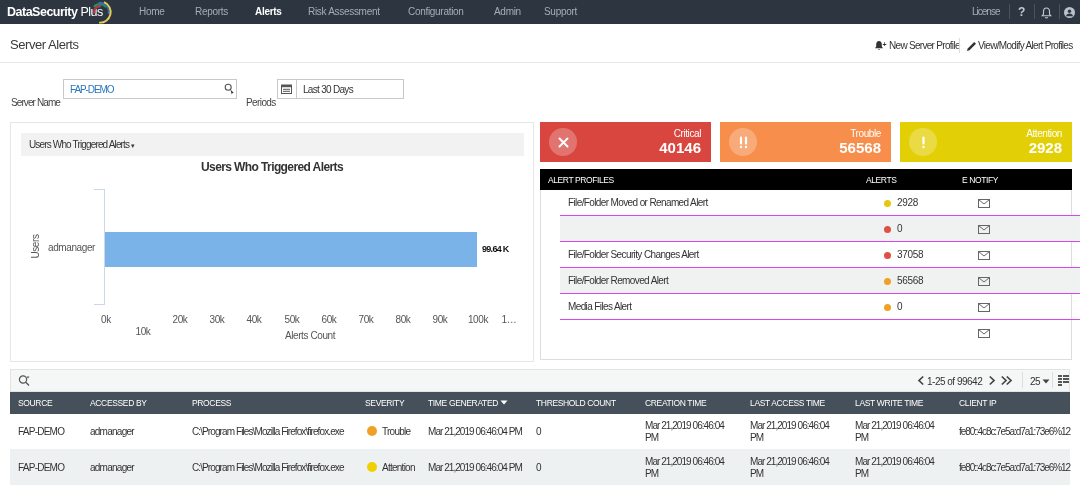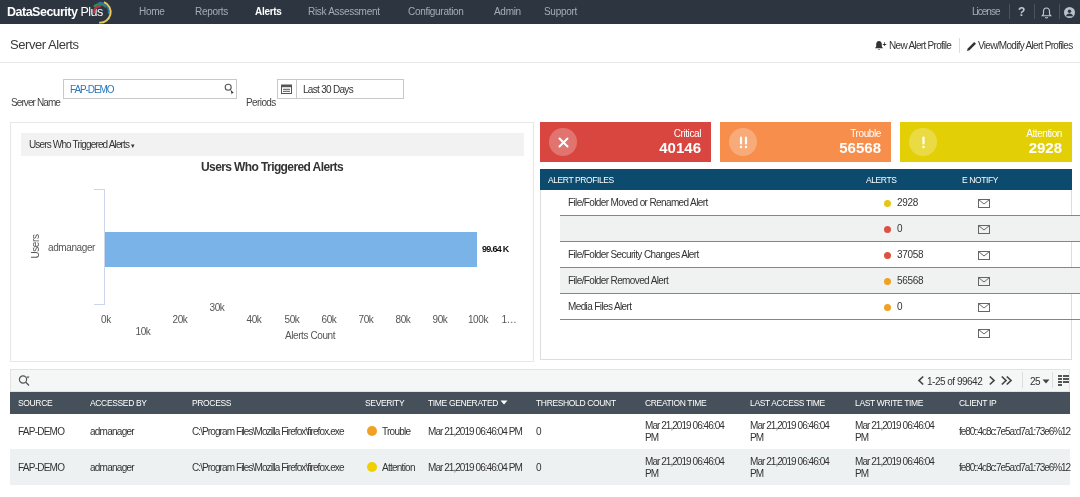--- a/index.html
+++ b/index.html
@@ -29,21 +29,21 @@
   #bar { left:105px; top:232px; width:372px; height:35px; background:#7ab3e8; }
   .clab { position:absolute; font-size:10px; letter-spacing:-0.4px; color:#555; white-space:nowrap; }
 
   
   .rcard { position:absolute; top:122px; width:171px; height:40px; color:#fff; }
   .rcircle { position:absolute; left:9px; top:6px; width:28px; height:28px; border-radius:50%; background:rgba(255,255,255,0.25); text-align:center; line-height:28px; font-weight:bold; font-size:13px; }
   .rlabel { position:absolute; right:10px; top:6px; font-size:10px; letter-spacing:-0.4px; }
   .rnum { position:absolute; right:10px; top:17px; font-size:15px; font-weight:bold; }
 
   
-  .thdark { background:#0c4a6e; color:#fff; }
+  .thdark { background:#000000; color:#fff; }
   #ptable { left:540px; top:169px; width:532px; height:191px; border:1px solid #ddd; border-top:none; background:#fff; }
   .prow { position:absolute; left:560px; width:532px; height:26px; font-size:10px; color:#333; line-height:26px; z-index:3; border-bottom:1px solid #d946ef; }
   .pname { position:absolute; left:8px; letter-spacing:-0.62px; white-space:nowrap; }
   .pcount { position:absolute; left:337px; letter-spacing:-0.3px; }
   .dot { position:absolute; border-radius:50%; }
 
   
   #toolbar { left:10px; top:369px; width:1060px; height:23px; background:#f5f6f6; border:1px solid #e3e3e3; }
   #btHead { left:10px; top:392px; width:1060px; height:22px; background:#46505b; }
   .bth { position:absolute; top:392px; height:22px; line-height:22px; color:#fff; font-size:8.5px; letter-spacing:-0.35px; white-space:nowrap; }
@@ -87,21 +87,21 @@
     <path d="M2 9.3 A 3.6 3.6 0 0 1 9 9.3 Z" fill="#2d3640"></path>
   </svg>
 
   <div class="abs" id="title">Server Alerts</div>
   <div class="abs" style="left:0; top:62px; width:1080px; height:1px; background:#e8e8e8;"></div>
   <svg class="abs" style="left:874px; top:40px;" width="13" height="12" viewBox="0 0 13 12">
     <path d="M5 1 C3.2 1 2.2 2.3 2.2 4.2 L2.2 6.5 L1 8.3 L9 8.3 L7.8 6.5 L7.8 4.2 C7.8 2.3 6.8 1 5 1 Z" fill="#333"></path>
     <path d="M3.9 9.2 A 1.2 1.2 0 0 0 6.1 9.2" fill="#333"></path>
     <text x="8.6" y="7.4" font-size="7" fill="#333" font-weight="bold">+</text>
   </svg>
-  <div class="hlink" style="left:889px;">New Alert Profile</div>
+  <div class="hlink" style="left:889px;">New Server Profile</div>
   <div class="abs" style="left:959px; top:38px; width:1px; height:15px; background:#ddd;"></div>
   <svg class="abs" style="left:966px; top:41px;" width="11" height="11" viewBox="0 0 11 11">
     <path d="M1 10 L1.7 7.5 L8.2 1 L10 2.8 L3.5 9.3 Z" fill="#333"></path>
   </svg>
   <div class="hlink" style="left:978px;">View/Modify Alert Profiles</div>
 
   <div class="flabel" style="left:11px;">Server Name</div>
   <div class="fbox" style="left:63px; width:174px;"></div>
   <div class="abs" style="left:70px; top:84px; font-size:10px; letter-spacing:-1.1px; color:#2a78bf;">FAP-DEMO</div>
   <svg class="abs" style="left:224px; top:83px;" width="12" height="13" viewBox="0 0 12 13">
@@ -126,21 +126,21 @@
   <div class="abs axis" style="left:104px; top:189px; width:1px; height:116px;"></div>
   <div class="abs axis" style="left:94px; top:189px; width:10px; height:1px;"></div>
   <div class="abs axis" style="left:94px; top:304px; width:10px; height:1px;"></div>
   <div class="abs" id="bar"></div>
   <div class="abs" style="left:482px; top:244px; font-size:9px; font-weight:bold; letter-spacing:-0.7px; color:#111;">99.64 K</div>
   <div class="clab" style="left:0; top:242px; width:95px; text-align:right;">admanager</div>
   <div class="clab" style="left:23px; top:241px; transform:rotate(-90deg); transform-origin:center;">Users</div>
   <div class="clab" style="left:96px; top:314px; width:20px; text-align:center;">0k</div>
   <div class="clab" style="left:128px; top:314px; width:30px; text-align:center;margin-top:12px;">10k</div>
   <div class="clab" style="left:165px; top:314px; width:30px; text-align:center;">20k</div>
-  <div class="clab" style="left:202px; top:302px; width:30px; text-align:center;">30k</div>
+  <div class="clab" style="left:202px; top:314px; width:30px; text-align:center;">30k</div>
   <div class="clab" style="left:239px; top:314px; width:30px; text-align:center;">40k</div>
   <div class="clab" style="left:277px; top:314px; width:30px; text-align:center;">50k</div>
   <div class="clab" style="left:314px; top:314px; width:30px; text-align:center;">60k</div>
   <div class="clab" style="left:351px; top:314px; width:30px; text-align:center;">70k</div>
   <div class="clab" style="left:388px; top:314px; width:30px; text-align:center;">80k</div>
   <div class="clab" style="left:425px; top:314px; width:30px; text-align:center;">90k</div>
   <div class="clab" style="left:461px; top:314px; width:34px; text-align:center;">100k</div>
   <div class="clab" style="left:499px; top:314px; width:20px; text-align:center;">1…</div>
   <div class="clab" style="left:260px; top:330px; width:100px; text-align:center;">Alerts Count</div>
 

